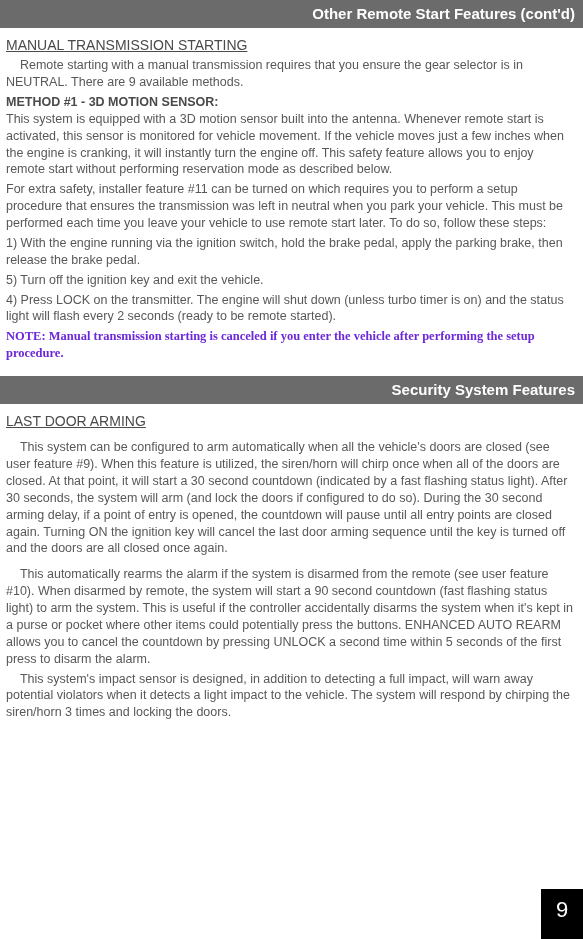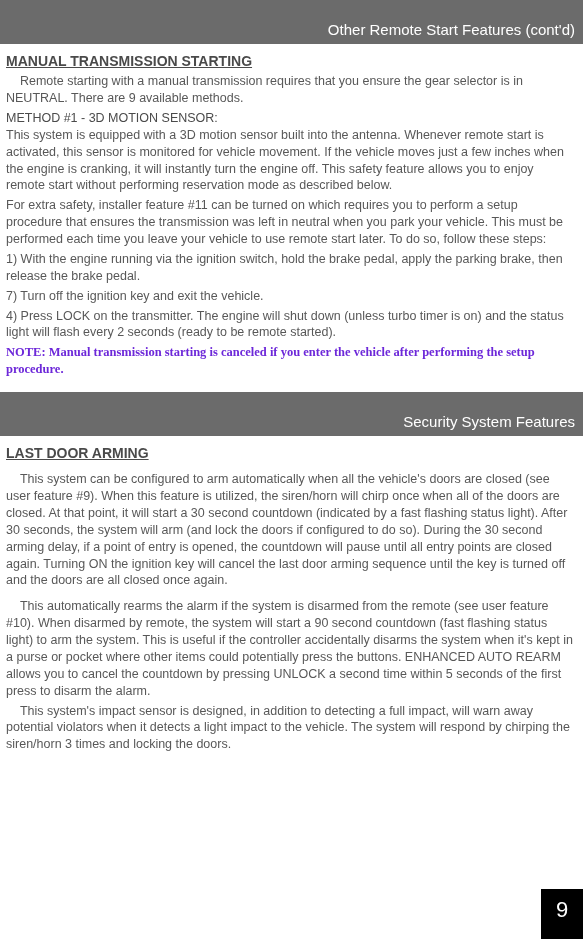--- a/index.html
+++ b/index.html
@@ -9,38 +9,38 @@
     background: #ffffff;
     font-family: Arial, Helvetica, sans-serif;
     color: #585858;
     font-size: 12.5px;
     line-height: 1.35;
     position: relative;
   }
   .section-bar {
     background: #6b6b6b;
     color: #ffffff;
-    font-weight: normal;
+    font-weight: bold;
     font-size: 15px;
-    padding: 20px 8px 4px 0;
+    padding: 4px 8px 4px 0;
     text-align: right;
     margin-bottom: 8px;
   }
   .content {
     padding: 0 8px 0 6px;
   }
   .heading-underline {
-    font-weight: bold;
+    font-weight: normal;
     text-decoration: underline;
     font-size: 14px;
     color: #4a4a4a;
     margin-bottom: 2px;
   }
   .subhead-bold {
-    font-weight: normal;
+    font-weight: bold;
     color: #4a4a4a;
     font-size: 12.5px;
   }
   .para {
     margin-bottom: 3px;
     color: #585858;
   }
   .note-bold {
     font-weight: bold;
     color: #6d28d9;
@@ -71,21 +71,21 @@
 
 <div class="content">
   <div class="heading-underline">MANUAL TRANSMISSION STARTING</div>
   <div class="para">
     &nbsp;&nbsp;&nbsp;&nbsp;<span>Remote starting with a manual transmission requires that you ensure the gear selector is in NEUTRAL. There are 9 available methods.</span>
   </div>
   <div class="subhead-bold">METHOD #1 - 3D MOTION SENSOR:</div>
   <div class="para">This system is equipped with a 3D motion sensor built into the antenna. Whenever remote start is activated, this sensor is monitored for vehicle movement. If the vehicle moves just a few inches when the engine is cranking, it will instantly turn the engine off. This safety feature allows you to enjoy remote start without performing reservation mode as described below.</div>
   <div class="para">For extra safety, installer feature #11 can be turned on which requires you to perform a setup procedure that ensures the transmission was left in neutral when you park your vehicle. This must be performed each time you leave your vehicle to use remote start later. To do so, follow these steps:</div>
   <div class="para">1) With the engine running via the ignition switch, hold the brake pedal, apply the parking brake, then release the brake pedal.</div>
-  <div class="para">7) Turn off the ignition key and exit the vehicle.</div>
+  <div class="para">5) Turn off the ignition key and exit the vehicle.</div>
   <div class="para">4) Press LOCK on the transmitter. The engine will shut down (unless turbo timer is on) and the status light will flash every 2 seconds (ready to be remote started).</div>
   <div class="note-bold">NOTE: Manual transmission starting is canceled if you enter the vehicle after performing the setup procedure.</div>
 </div>
 
 <div class="spacer-md"></div>
 
 <div class="section-bar">Security System Features</div>
 
 <div class="content">
   <div class="heading-underline">LAST DOOR ARMING</div>

